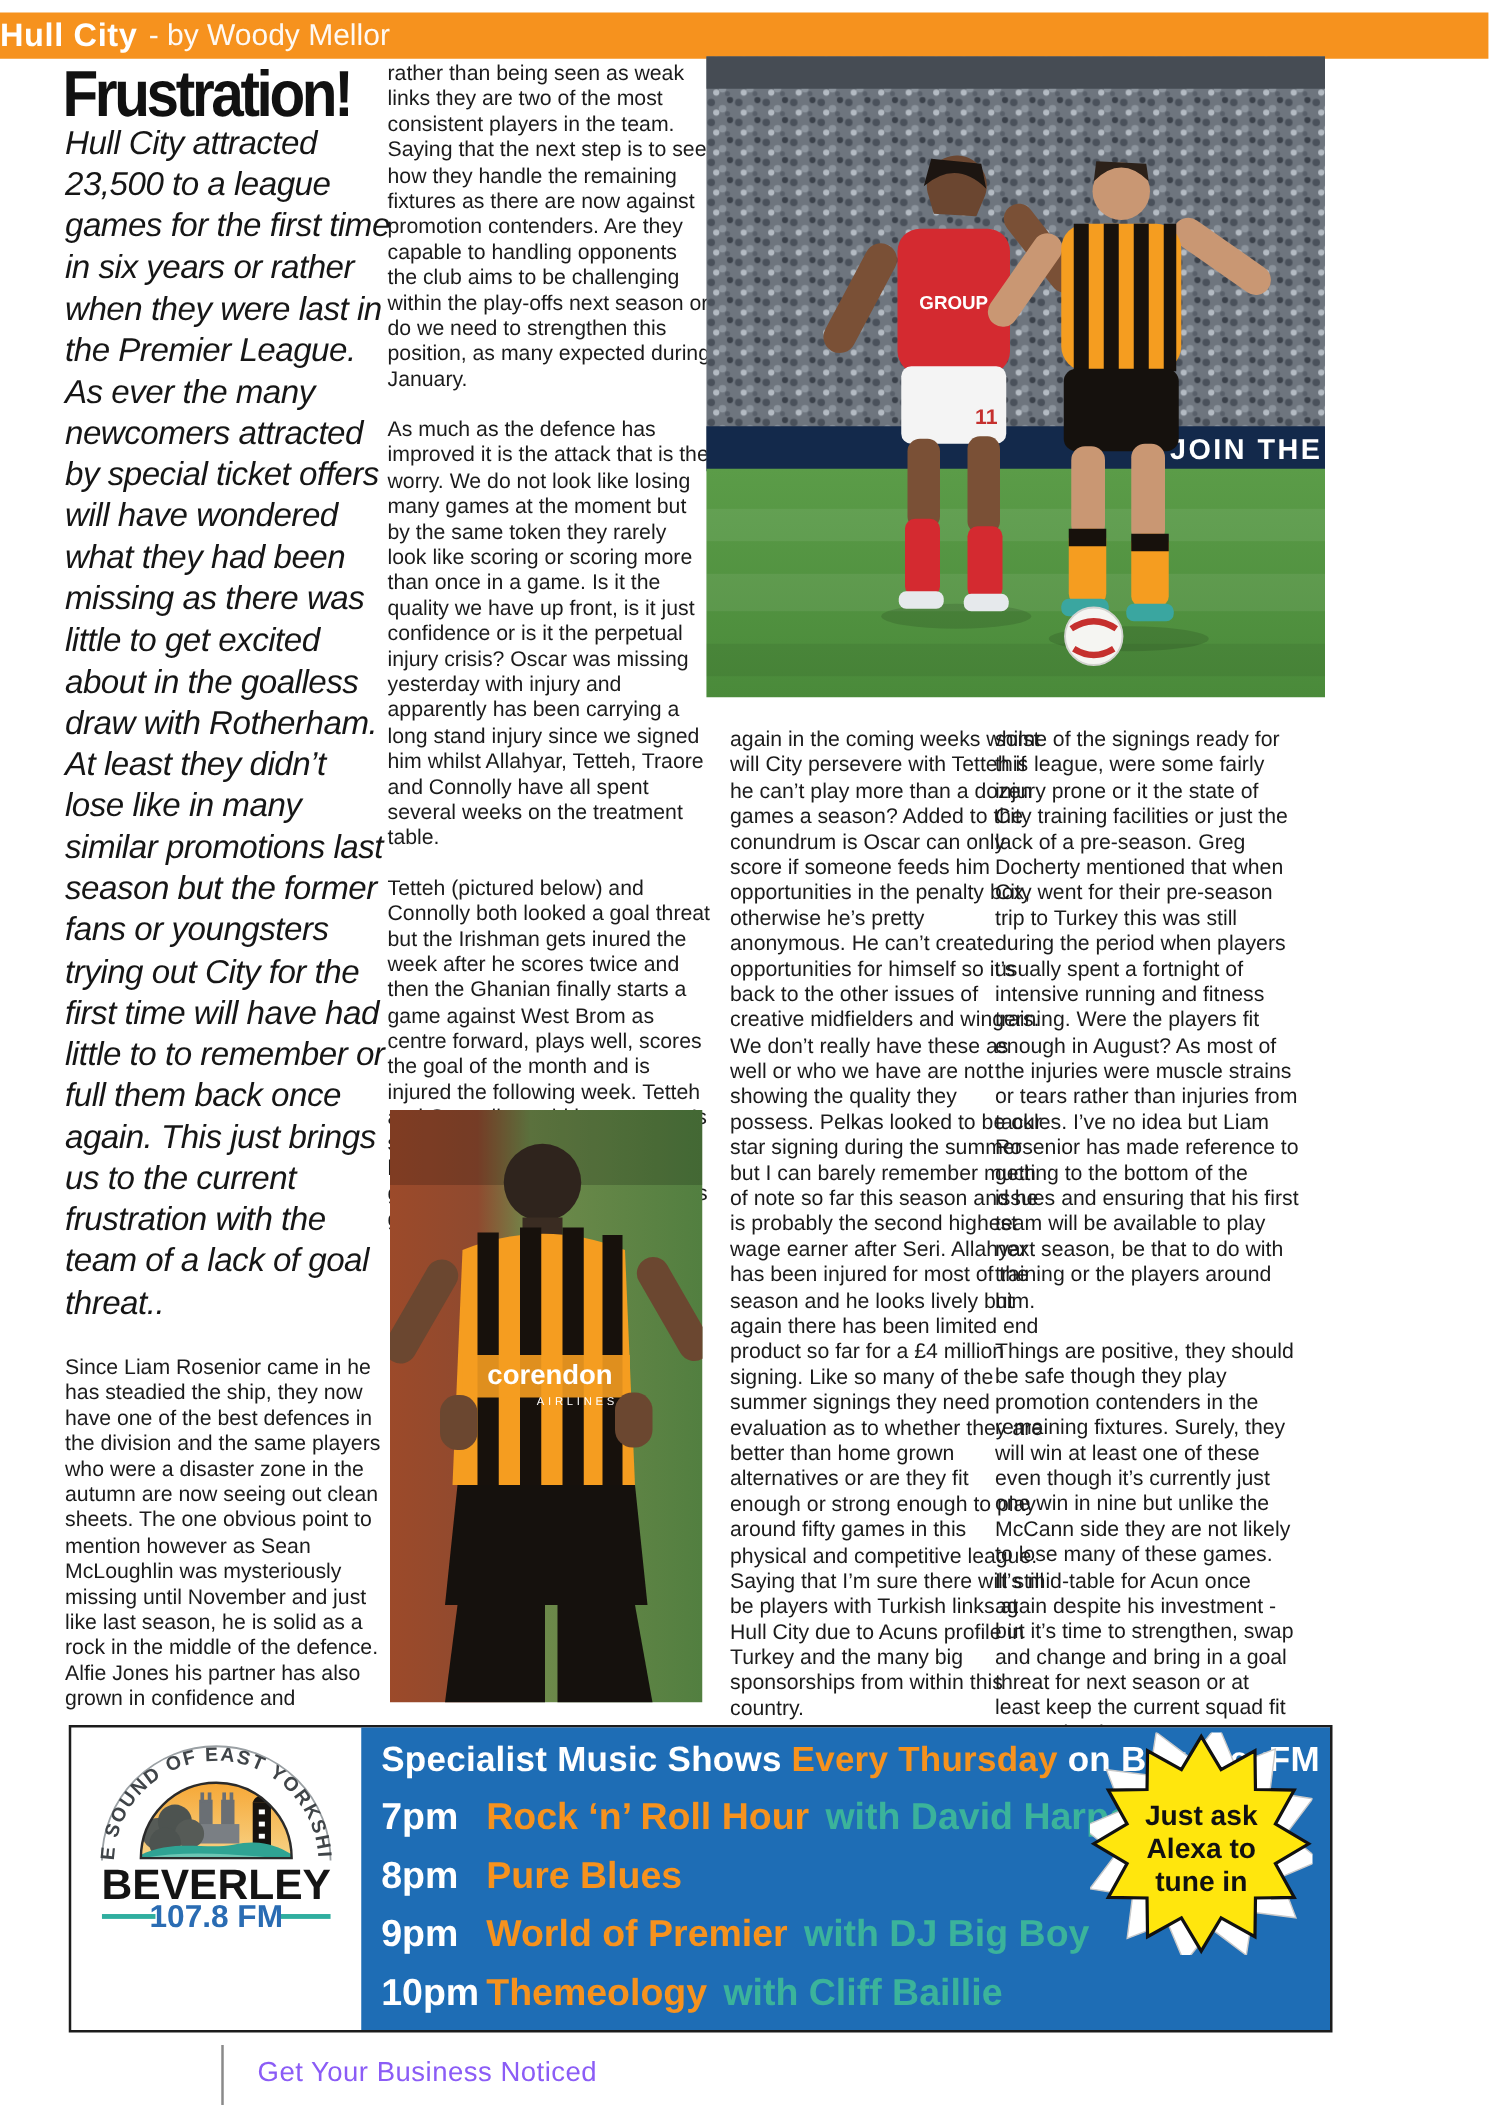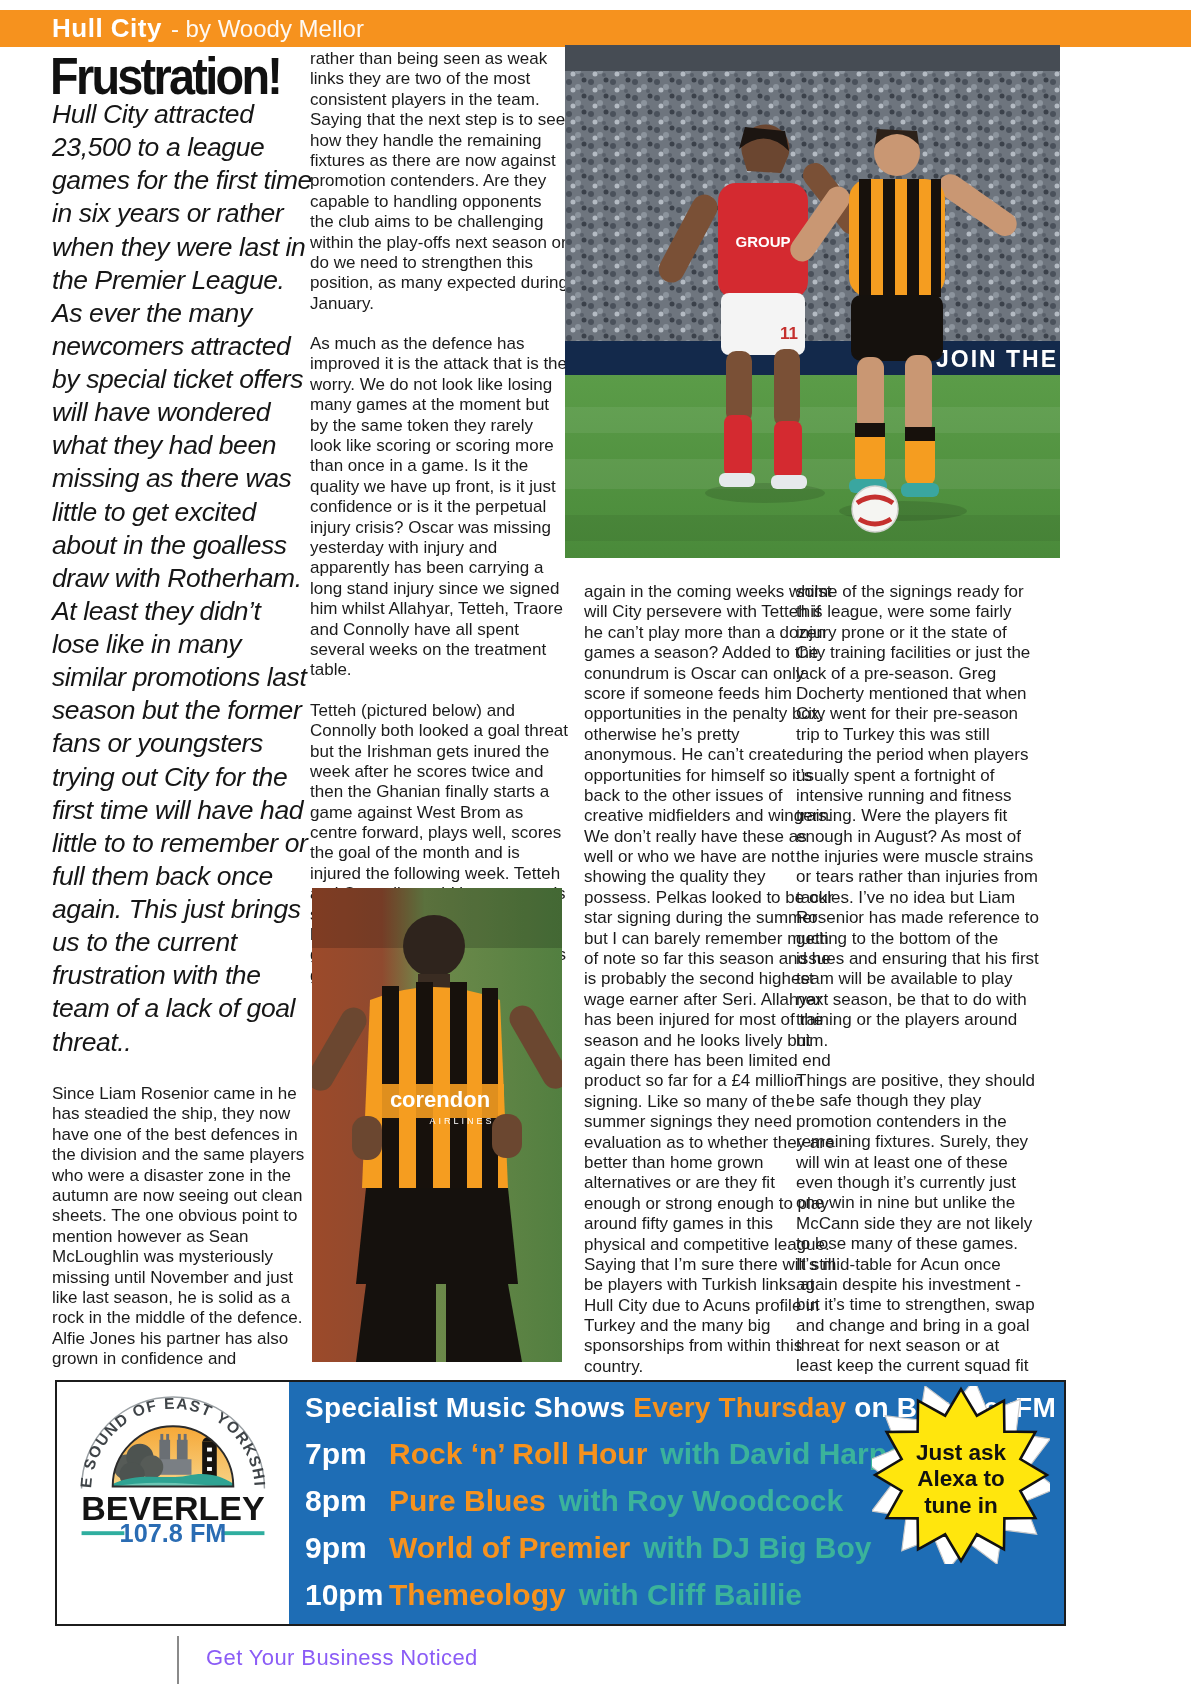--- a/index.html
+++ b/index.html
@@ -1,21 +1,21 @@
 <!DOCTYPE html>
 <html><head>
 <meta charset="utf-8">
 <style>
   html,body{margin:0;padding:0;background:#ffffff;}
   .page{position:relative;width:1191px;height:1684px;background:#fff;
         font-family:"Liberation Sans",sans-serif;color:#1a1a1a;overflow:hidden;}
 
   
   .header-bar{position:absolute;top:10px;left:0;width:1191px;height:37px;background:#F6921E;
-              display:flex;align-items:center;padding-left:52px;box-sizing:border-box;color:#fff;}
+              display:flex;align-items:center;box-sizing:border-box;color:#fff;}
   .header-title{font-size:26px;font-weight:bold;letter-spacing:.5px;}
   .header-byline{font-size:24px;font-weight:300;margin-left:9px;opacity:.95;}
 
   
   .headline{position:absolute;left:50px;top:46px;margin:0;font-size:52px;font-weight:900;
             letter-spacing:-3px;transform:scaleX(.9);transform-origin:left;color:#111;}
   .lead{position:absolute;left:52px;top:98px;width:262px;font-style:italic;font-size:26.5px;
         line-height:1.25;letter-spacing:-.4px;color:#161616;}
 
   
@@ -244,21 +244,20 @@
       </div>
 
       <div class="show-row">
         <span class="show-time">7pm</span>
         <span class="show-title">Rock ‘n’ Roll Hour</span>
         <span class="show-host">with David Harper</span>
       </div>
       <div class="show-row">
         <span class="show-time">8pm</span>
         <span class="show-title">Pure Blues</span>
-        <span class="show-host">with Roy Woodcock</span>
       </div>
       <div class="show-row">
         <span class="show-time">9pm</span>
         <span class="show-title">World of Premier</span>
         <span class="show-host">with DJ Big Boy</span>
       </div>
       <div class="show-row">
         <span class="show-time">10pm</span>
         <span class="show-title">Themeology</span>
         <span class="show-host">with Cliff Baillie</span>

